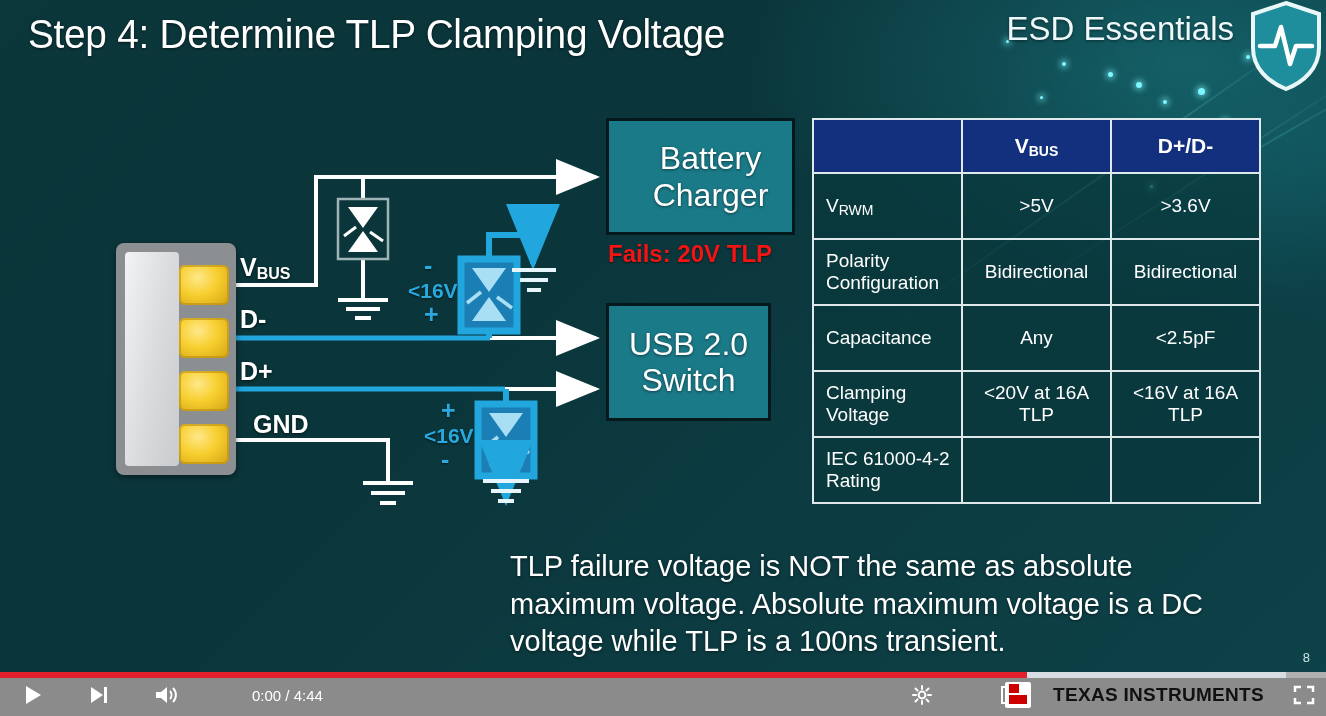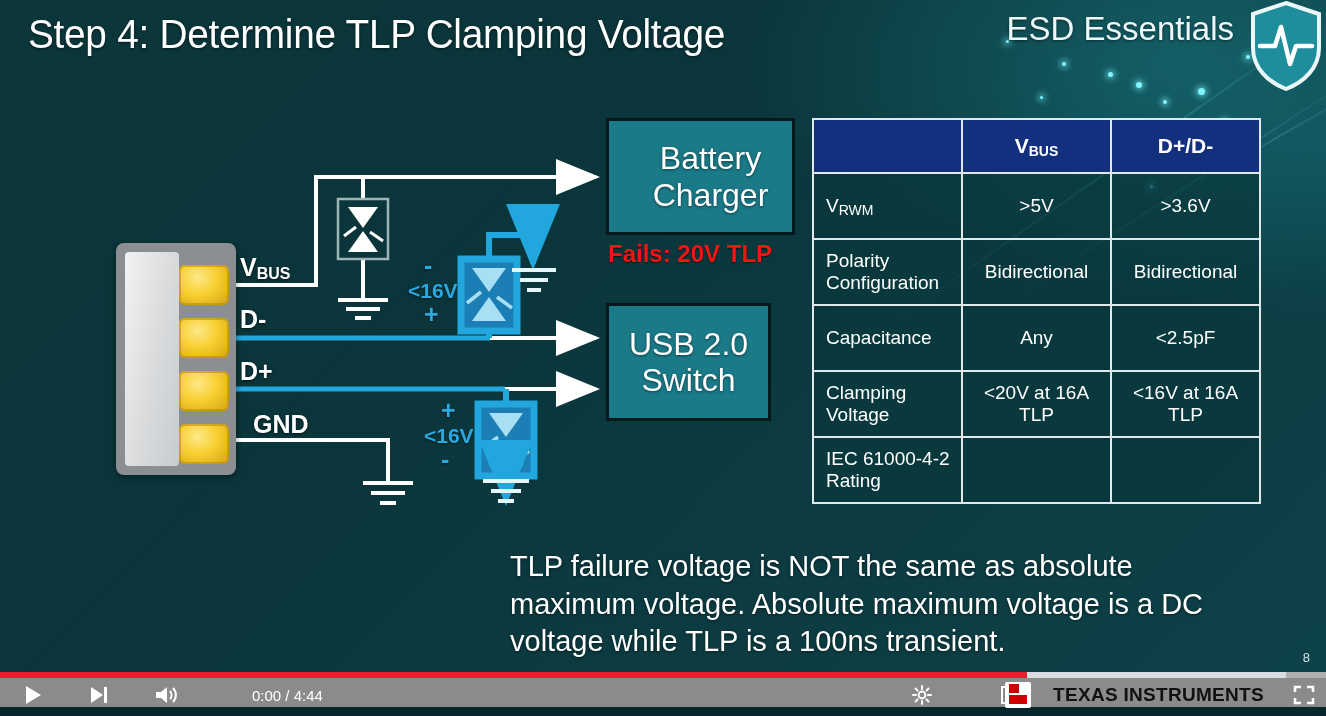--- a/index.html
+++ b/index.html
@@ -187,21 +187,21 @@
   }
   .tvs-sign {
     position: absolute;
     color: #2aa9e0; font-weight: bold; font-size: 25px;
     text-shadow: 0 1px 2px rgba(0,0,0,0.6);
   }
 
   
   .player {
     position: absolute; left: 0; top: 672px;
-    width: 1326px; height: 35px;
+    width: 1326px; height: 44px;
     background: #8b8b8b;
   }
   .pbar-track {
     position: absolute; left:0; top:0; width: 1326px; height: 6px;
     background: rgba(255,255,255,0.32);
   }
   .pbar-buffer {
     position: absolute; left:0; top:0; height: 6px;
     background: rgba(225,233,240,0.80);
     width: 1286px;

